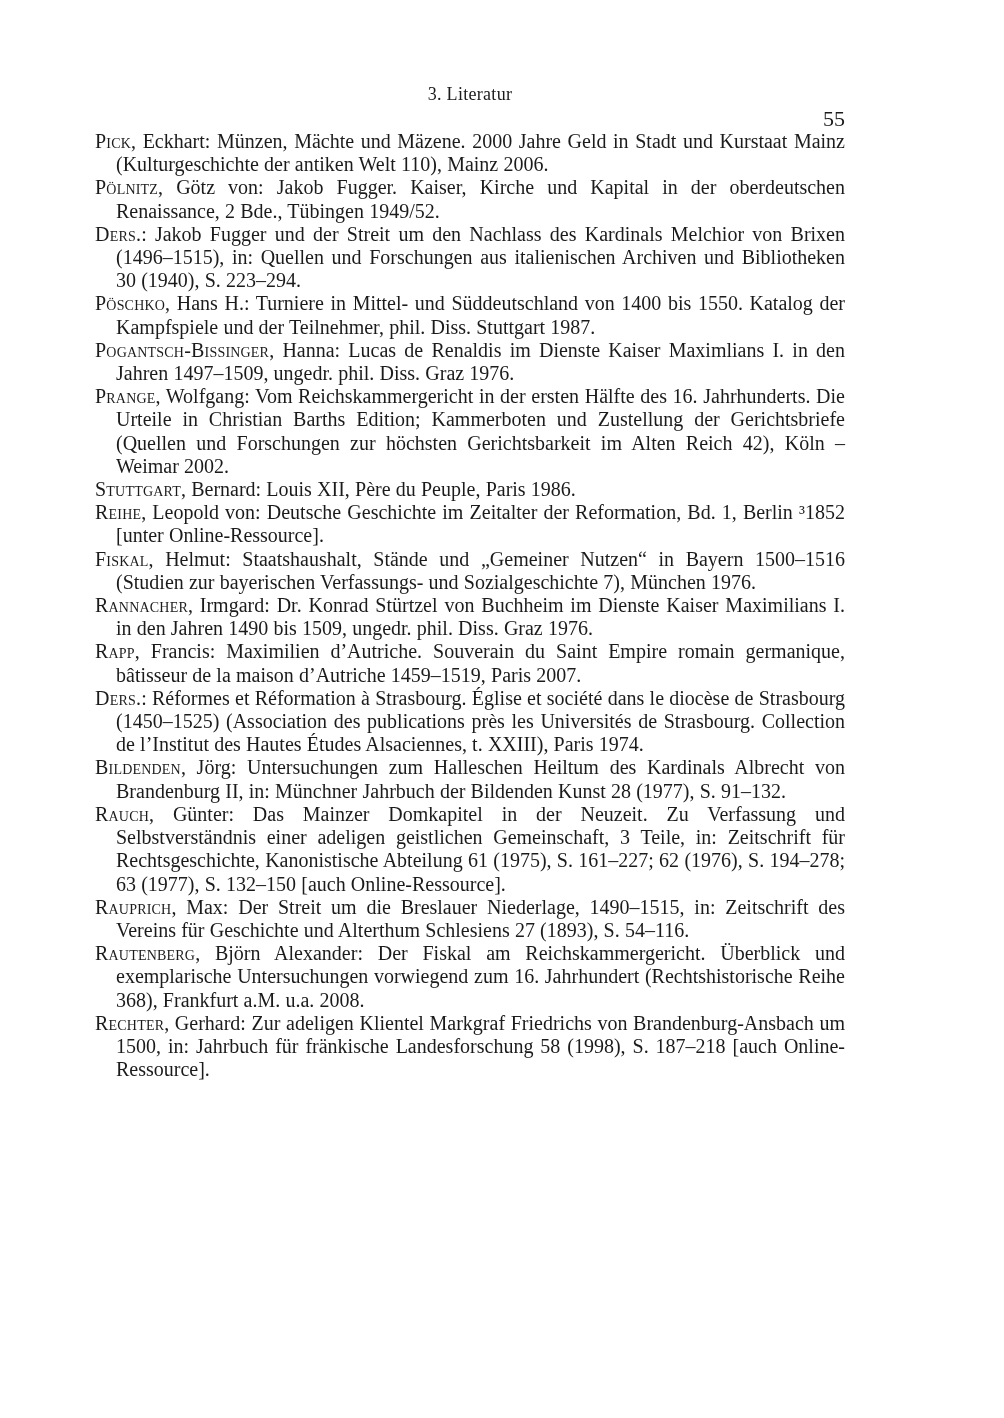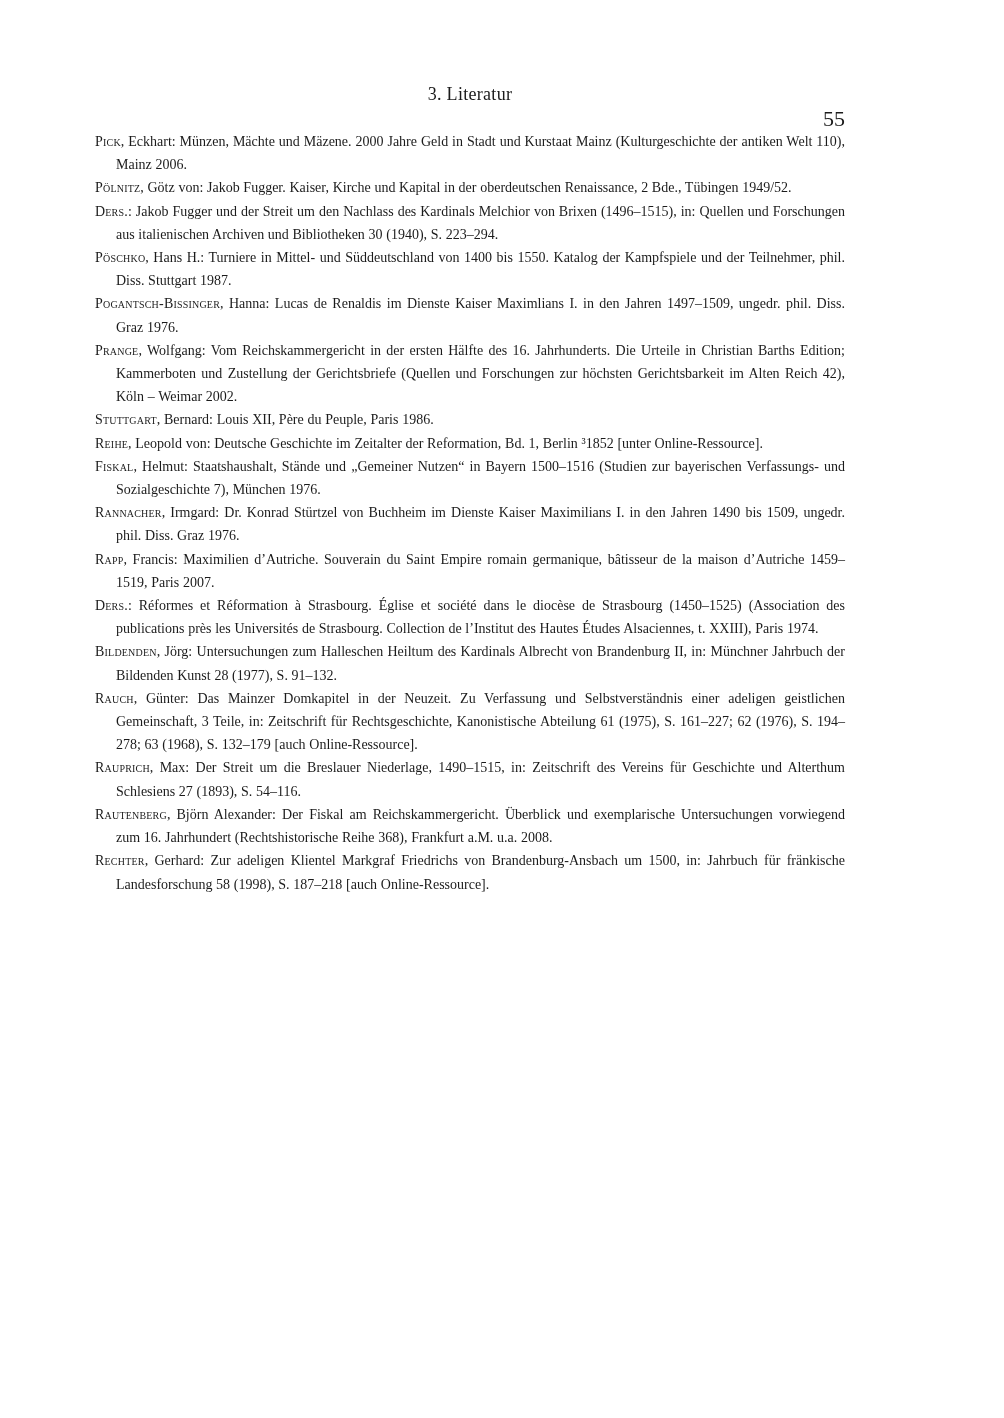--- a/index.html
+++ b/index.html
@@ -33,21 +33,21 @@
     right: 0;
     top: -4px;
     font-size: 22px;
     margin-top: 26px;
   }
   .bibliography {
     margin-top: 20px;
     list-style: none;
   }
   .entry {
-    font-size: 14px;
+    font-size: 20px;
     line-height: 23.2px;
     text-align: justify;
     padding-left: 21px;
     text-indent: -21px;
     hyphens: auto;
     -webkit-hyphens: auto;
     word-spacing: 0.2px;
   }
   .author {
     font-variant: small-caps;
@@ -71,19 +71,19 @@
     <p class="entry"><span class="author">Pöschko</span><span>, Hans H.: Turniere in Mittel- und Süddeutschland von 1400 bis 1550. Katalog der Kampfspiele und der Teilnehmer, phil. Diss. Stuttgart 1987.</span></p>
     <p class="entry"><span class="author">Pogantsch-Bissinger</span><span>, Hanna: Lucas de Renaldis im Dienste Kaiser Maximlians I. in den Jahren 1497–1509, ungedr. phil. Diss. Graz 1976.</span></p>
     <p class="entry"><span class="author">Prange</span><span>, Wolfgang: Vom Reichskammergericht in der ersten Hälfte des 16. Jahrhunderts. Die Urteile in Christian Barths Edition; Kammerboten und Zustellung der Gerichtsbriefe (Quellen und Forschungen zur höchsten Gerichtsbarkeit im Alten Reich 42), Köln – Weimar 2002.</span></p>
     <p class="entry"><span class="author">Stuttgart</span><span>, Bernard: Louis XII, Père du Peuple, Paris 1986.</span></p>
     <p class="entry"><span class="author">Reihe</span><span>, Leopold von: Deutsche Geschichte im Zeitalter der Reformation, Bd. 1, Berlin ³1852 [unter Online-Ressource].</span></p>
     <p class="entry"><span class="author">Fiskal</span><span>, Helmut: Staatshaushalt, Stände und „Gemeiner Nutzen“ in Bayern 1500–1516 (Studien zur bayerischen Verfassungs- und Sozialgeschichte 7), München 1976.</span></p>
     <p class="entry"><span class="author">Rannacher</span><span>, Irmgard: Dr. Konrad Stürtzel von Buchheim im Dienste Kaiser Maximilians I. in den Jahren 1490 bis 1509, ungedr. phil. Diss. Graz 1976.</span></p>
     <p class="entry"><span class="author">Rapp</span><span>, Francis: Maximilien d’Autriche. Souverain du Saint Empire romain germanique, bâtisseur de la maison d’Autriche 1459–1519, Paris 2007.</span></p>
     <p class="entry"><span class="author">Ders.</span><span>: Réformes et Réformation à Strasbourg. Église et société dans le diocèse de Strasbourg (1450–1525) (Association des publications près les Universités de Strasbourg. Collection de l’Institut des Hautes Études Alsaciennes, t. XXIII), Paris 1974.</span></p>
     <p class="entry"><span class="author">Bildenden</span><span>, Jörg: Untersuchungen zum Halleschen Heiltum des Kardinals Albrecht von Brandenburg II, in: Münchner Jahrbuch der Bildenden Kunst 28 (1977), S. 91–132.</span></p>
-    <p class="entry"><span class="author">Rauch</span><span>, Günter: Das Mainzer Domkapitel in der Neuzeit. Zu Verfassung und Selbstverständnis einer adeligen geistlichen Gemeinschaft, 3 Teile, in: Zeitschrift für Rechtsgeschichte, Kanonistische Abteilung 61 (1975), S. 161–227; 62 (1976), S. 194–278; 63 (1968), S. 132–179 [auch Online-Ressource].</span></p>
+    <p class="entry"><span class="author">Rauch</span><span>, Günter: Das Mainzer Domkapitel in der Neuzeit. Zu Verfassung und Selbstverständnis einer adeligen geistlichen Gemeinschaft, 3 Teile, in: Zeitschrift für Rechtsgeschichte, Kanonistische Abteilung 61 (1975), S. 161–227; 62 (1976), S. 194–278; 63 (1977), S. 132–150 [auch Online-Ressource].</span></p>
     <p class="entry"><span class="author">Rauprich</span><span>, Max: Der Streit um die Breslauer Niederlage, 1490–1515, in: Zeitschrift des Vereins für Geschichte und Alterthum Schlesiens 27 (1893), S. 54–116.</span></p>
     <p class="entry"><span class="author">Rautenberg</span><span>, Björn Alexander: Der Fiskal am Reichskammergericht. Überblick und exemplarische Untersuchungen vorwiegend zum 16. Jahrhundert (Rechtshistorische Reihe 368), Frankfurt a.M. u.a. 2008.</span></p>
     <p class="entry"><span class="author">Rechter</span><span>, Gerhard: Zur adeligen Klientel Markgraf Friedrichs von Brandenburg-Ansbach um 1500, in: Jahrbuch für fränkische Landesforschung 58 (1998), S. 187–218 [auch Online-Ressource].</span></p>
   </div>
 
 </div>
 
 </body></html>

